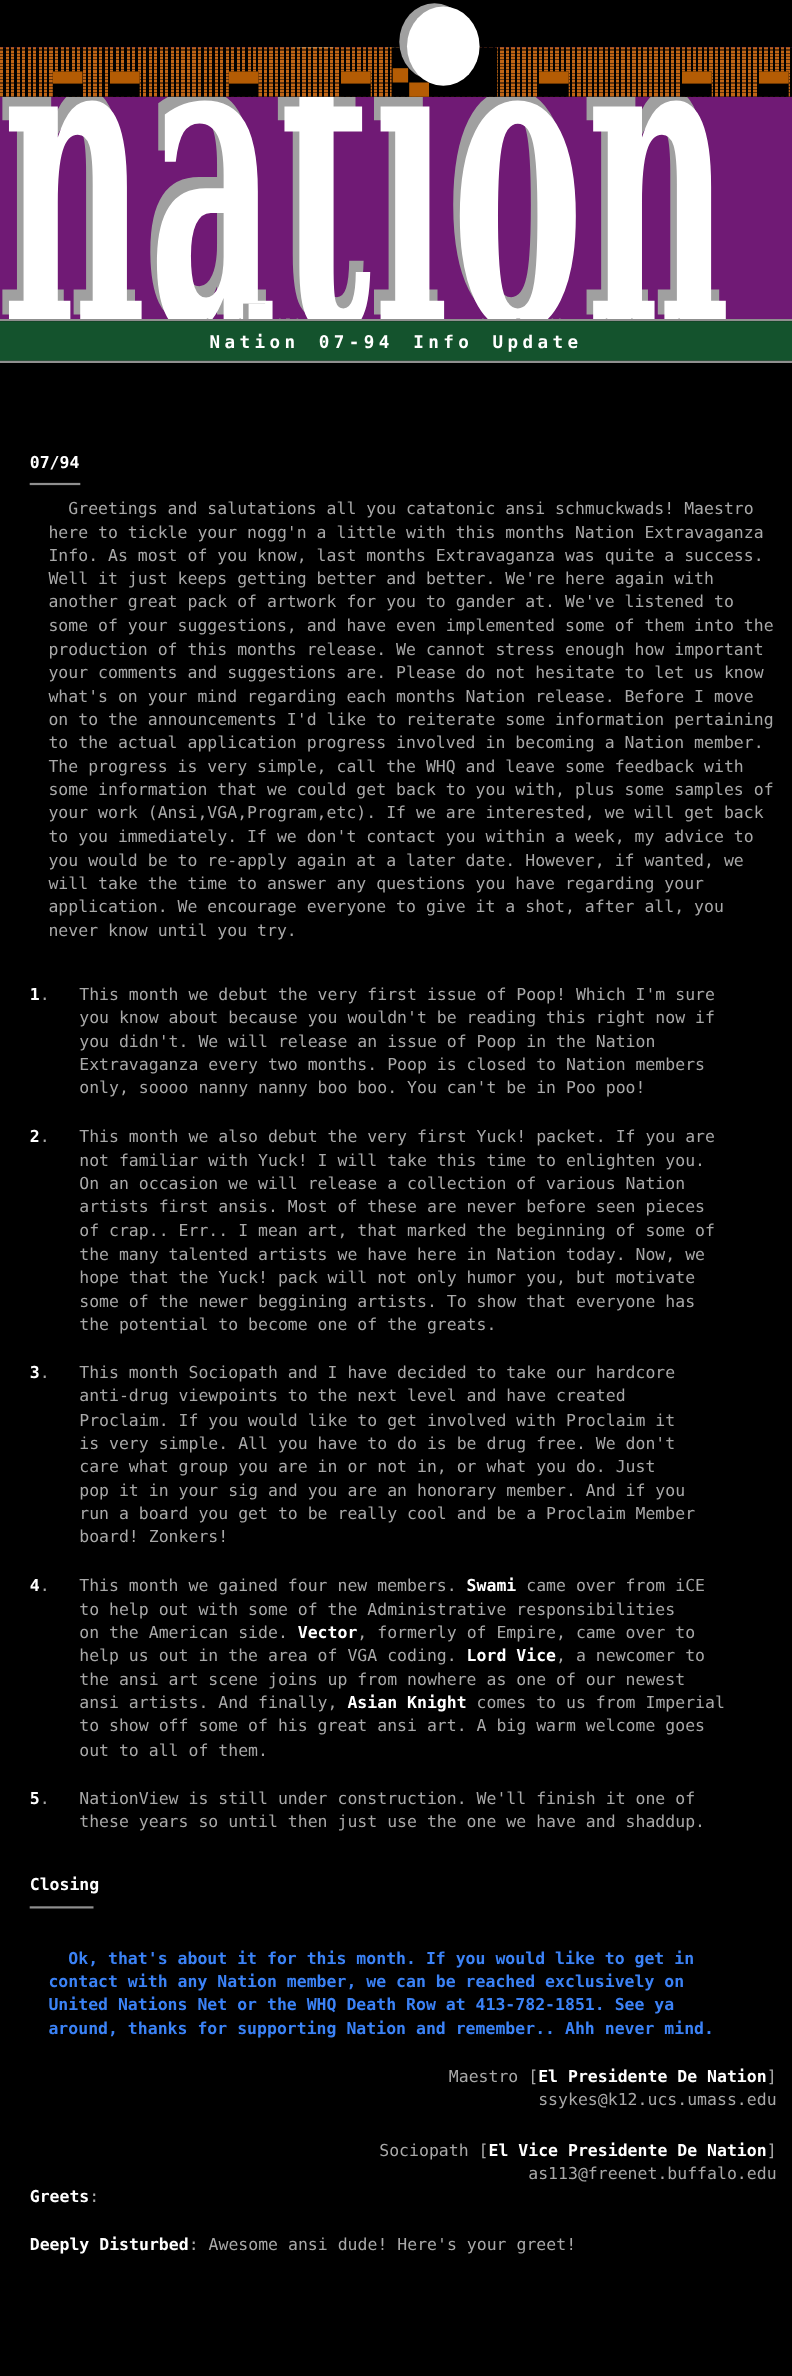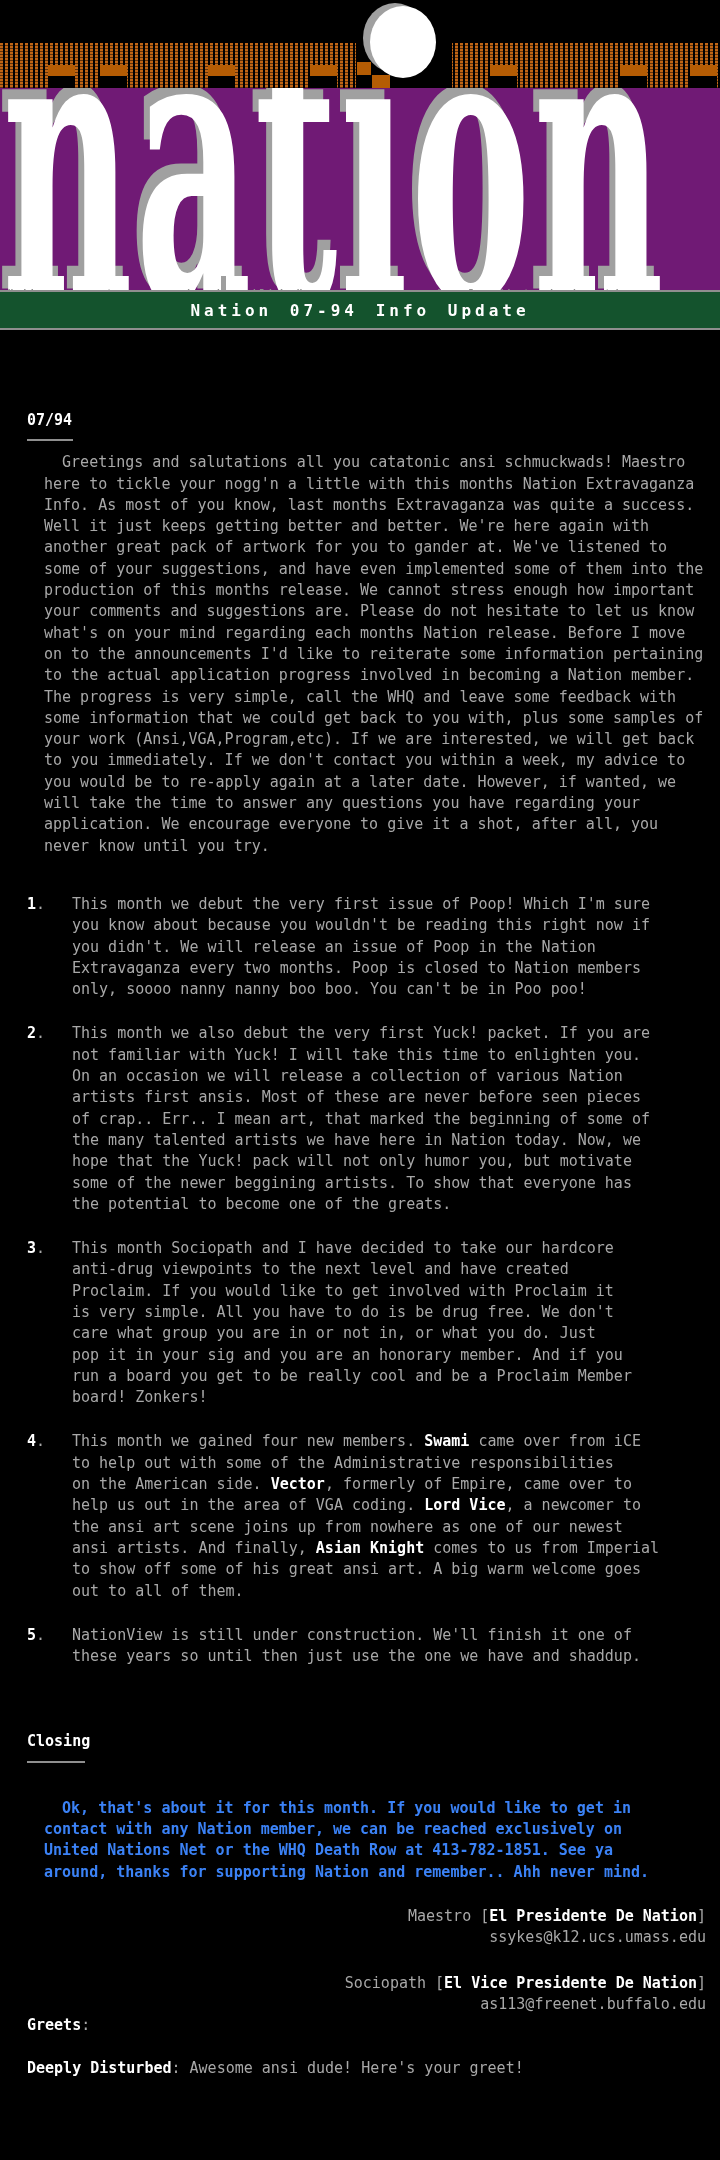--- a/index.html
+++ b/index.html
@@ -44,21 +44,21 @@
   .rule.r-close{width:58px;}
   .hd-intro{margin-top:80px;}
   .para-intro{margin-top:11px;}
   .hd-ann{margin-top:53px;}
   .hd-ann .rule{margin-top:6px;}
   .items{margin-top:37px;}
   .item{display:flex;margin-top:23px;}
   .item.first{margin-top:0;}
   .item .num{flex:0 0 45px;white-space:pre;}
   .item .txt{white-space:pre;}
-  .hd-close{margin-top:64px;}
+  .hd-close{margin-top:36px;}
   .para-close{margin-top:35px;color:#3b82f6;font-weight:bold;}
   .sigs{margin-top:23px;}
   .sigline{white-space:pre;text-align:right;}
   .s1n{padding-left:178px;}
   .s1e{padding-left:220px;}
   .s2n{padding-left:163px;margin-top:24px;}
   .s2e{padding-left:209px;}
   .greets-hd{white-space:pre;}
   .greet-line{margin-top:22px;white-space:pre;}
 

